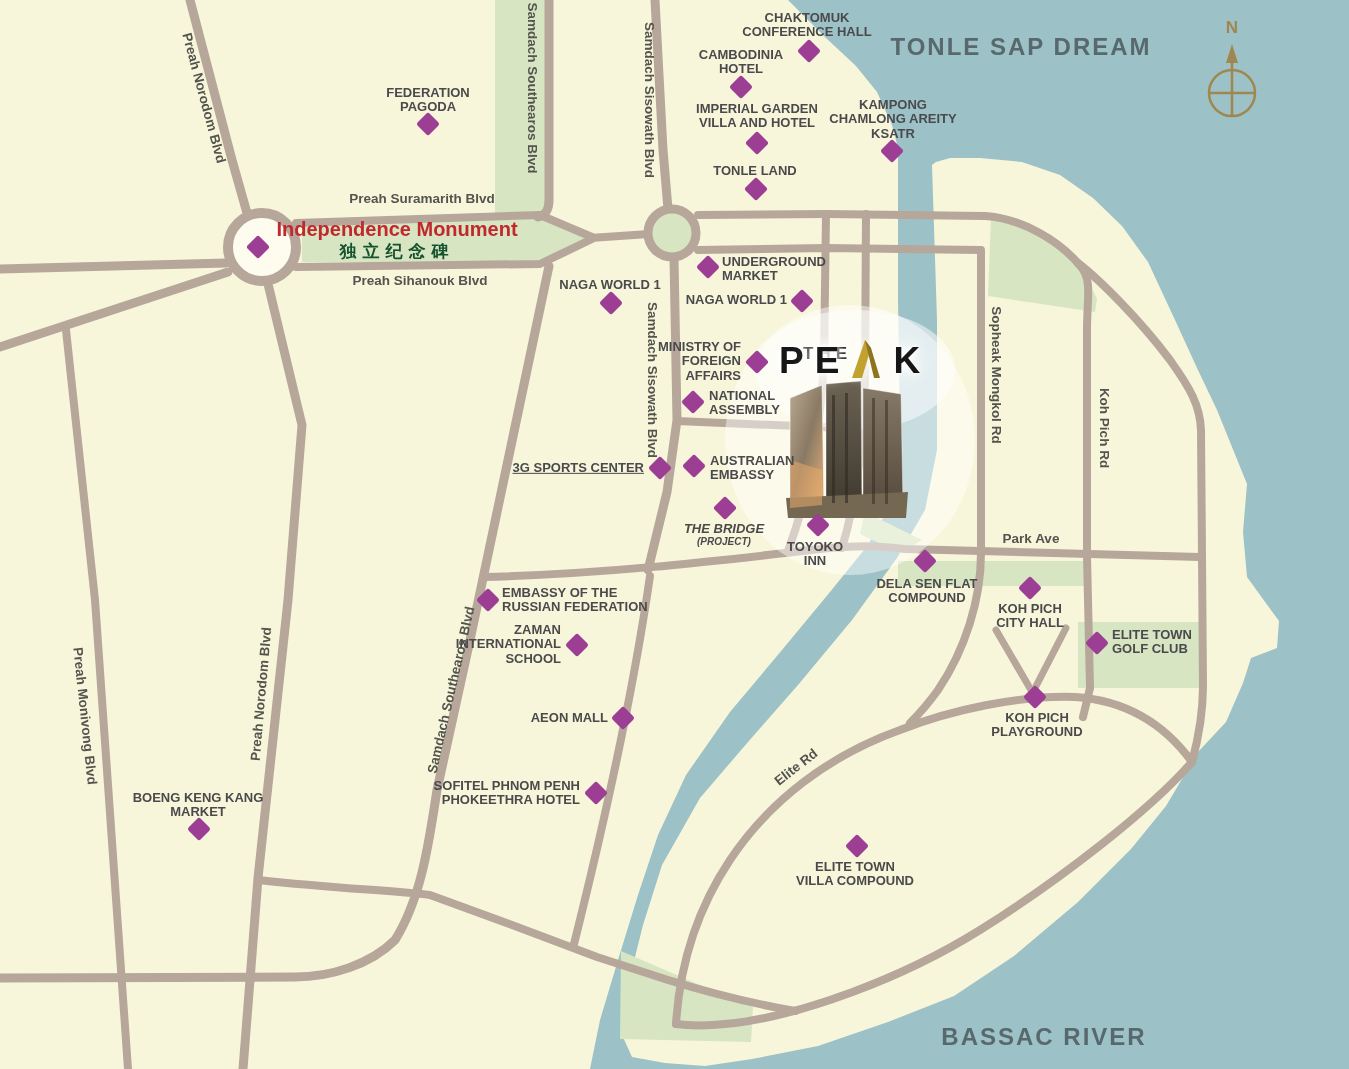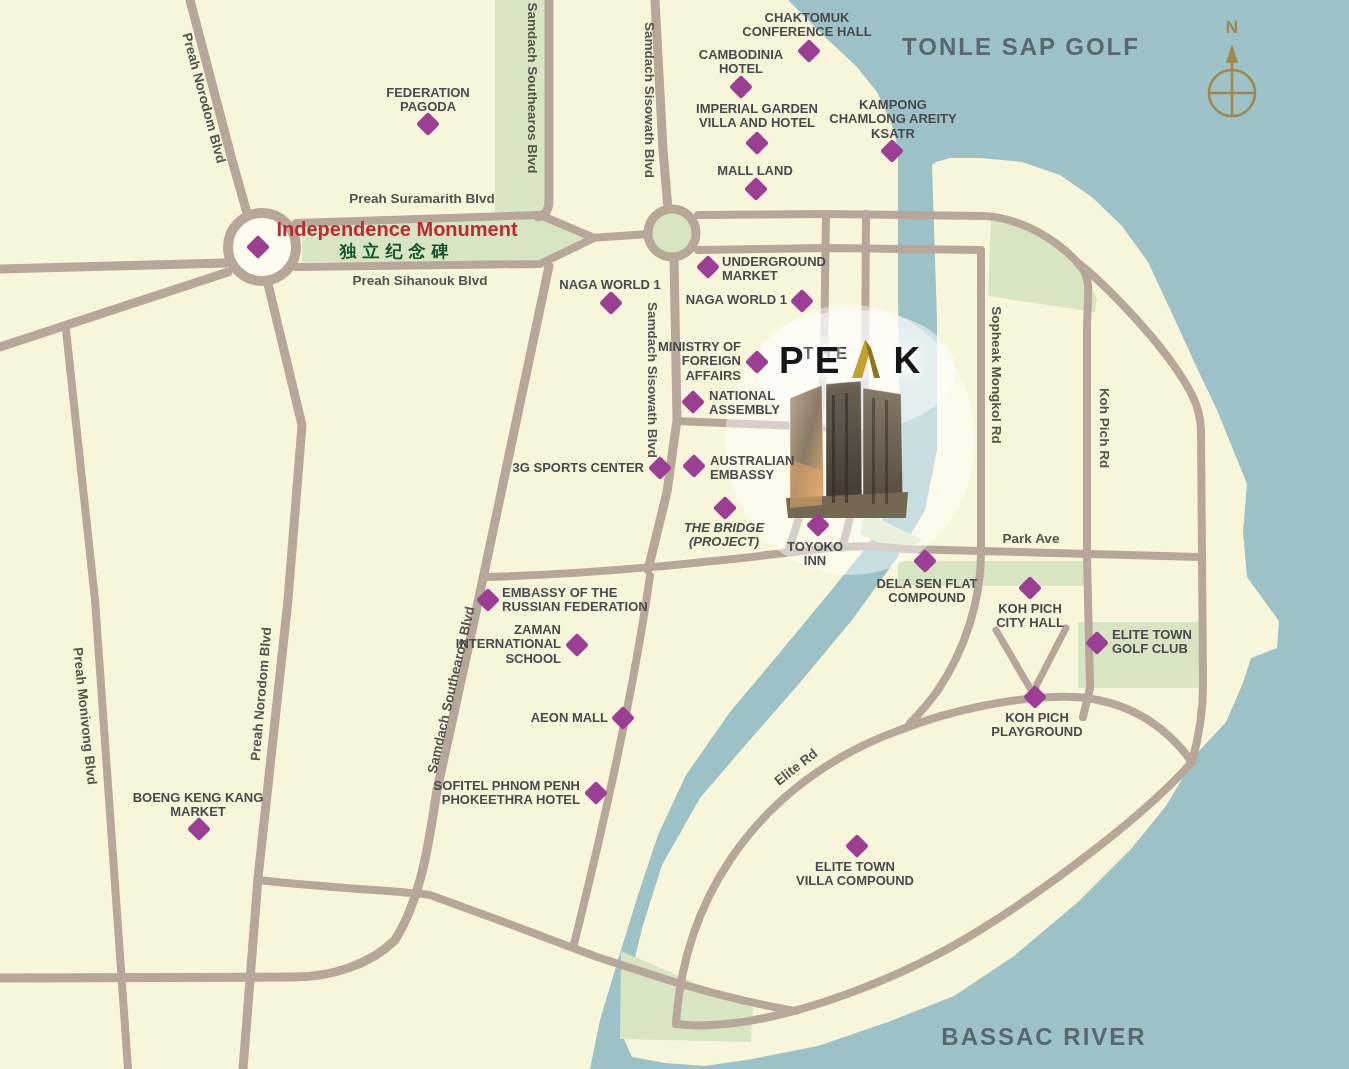--- a/index.html
+++ b/index.html
@@ -2,21 +2,21 @@
 <html><head>
 <meta charset="utf-8">
 <style>
   html,body{margin:0;padding:0;background:#e8e6d8;}
   #map{position:relative;width:1349px;height:1069px;overflow:hidden;
        background:#f8f6da;font-family:"Liberation Sans",sans-serif;}
   #base{position:absolute;left:0;top:0;}
   .lbl{position:absolute;white-space:nowrap;color:#4a4a4c;font-weight:700;
        font-size:13px;line-height:1.1;text-align:center;}
   .lbl span{display:block;}
-  .lbl span.sub{font-size:13px;font-weight:700;}
+  .lbl span.sub{font-size:10px;font-weight:700;}
   .marker{position:absolute;width:17px;height:17px;background:#9c3e94;
           border-radius:2.5px;transform:translate(-50%,-50%) rotate(45deg);}
   .roadlbl{position:absolute;white-space:nowrap;color:#54544f;font-weight:700;
            font-size:13.5px;}
   .riverlbl{position:absolute;white-space:nowrap;color:#58696e;font-weight:700;
             font-size:24px;letter-spacing:2px;transform:translate(-50%,-50%);}
   #monument-label{position:absolute;text-align:center;transform:translate(-50%,-50%);}
   #monument-label .en{color:#c1272d;font-size:20px;font-weight:700;line-height:1.1;}
   #monument-label .cn{color:#14532d;font-size:17px;font-weight:700;letter-spacing:6px;
                       font-family:"Liberation Sans",sans-serif;}
@@ -151,21 +151,21 @@
       <span class="bl">K</span>
     </div>
   </div>
 
   <div id="monument-label" style="left: 397px; top: 240px;">
     <div class="en">Independence Monument</div>
     <div class="cn">独立纪念碑</div>
   </div>
 
   <div id="overlay">
-      <div class="riverlbl" style="left: 1021px; top: 47px;">TONLE SAP GOLF</div>
+      <div class="riverlbl" style="left: 1021px; top: 47px;">TONLE SAP DREAM</div>
       <div class="riverlbl" style="left: 1044px; top: 1037px;">BASSAC RIVER</div>
       <div class="roadlbl" style="left: 422px; top: 198px; transform: translate(-50%, -50%) rotate(0deg);">Preah Suramarith Blvd</div>
       <div class="roadlbl" style="left: 420px; top: 280px; transform: translate(-50%, -50%) rotate(0deg);">Preah Sihanouk Blvd</div>
       <div class="roadlbl" style="left: 204px; top: 98px; transform: translate(-50%, -50%) rotate(75deg);">Preah Norodom Blvd</div>
       <div class="roadlbl" style="left: 261px; top: 694px; transform: translate(-50%, -50%) rotate(-85deg);">Preah Norodom Blvd</div>
       <div class="roadlbl" style="left: 85px; top: 716px; transform: translate(-50%, -50%) rotate(84deg);">Preah Monivong Blvd</div>
       <div class="roadlbl" style="left: 532px; top: 88px; transform: translate(-50%, -50%) rotate(90deg);">Samdach Southearos Blvd</div>
       <div class="roadlbl" style="left: 451px; top: 690px; transform: translate(-50%, -50%) rotate(-77deg);">Samdach Southearos Blvd</div>
       <div class="roadlbl" style="left: 649px; top: 100px; transform: translate(-50%, -50%) rotate(90deg);">Samdach Sisowath Blvd</div>
       <div class="roadlbl" style="left: 652px; top: 380px; transform: translate(-50%, -50%) rotate(90deg);">Samdach Sisowath Blvd</div>
@@ -189,21 +189,21 @@
         <span>VILLA AND HOTEL</span>
       </div>
       <div class="marker" style="left: 892px; top: 151px;"></div>
       <div class="lbl" style="left: 893px; top: 119px; transform: translate(-50%, -50%); text-align: center;">
         <span>KAMPONG</span>
         <span>CHAMLONG AREITY</span>
         <span>KSATR</span>
       </div>
       <div class="marker" style="left: 756px; top: 189px;"></div>
       <div class="lbl" style="left: 755px; top: 171px; transform: translate(-50%, -50%); text-align: center;">
-        <span>MALL LAND</span>
+        <span>TONLE LAND</span>
       </div>
       <div class="marker" style="left: 428px; top: 124px;"></div>
       <div class="lbl" style="left: 428px; top: 100px; transform: translate(-50%, -50%); text-align: center;">
         <span>FEDERATION</span>
         <span>PAGODA</span>
       </div>
       <div class="marker" style="left: 611px; top: 303px;"></div>
       <div class="lbl" style="left: 610px; top: 285px; transform: translate(-50%, -50%); text-align: center;">
         <span>NAGA WORLD 1</span>
       </div>
@@ -221,21 +221,21 @@
         <span>MINISTRY OF</span>
         <span>FOREIGN</span>
         <span>AFFAIRS</span>
       </div>
       <div class="marker" style="left: 693px; top: 402px;"></div>
       <div class="lbl" style="left: 709px; top: 403px; transform: translate(0px, -50%); text-align: left;">
         <span>NATIONAL</span>
         <span>ASSEMBLY</span>
       </div>
       <div class="marker" style="left: 660px; top: 468px;"></div>
-      <div class="lbl" style="left: 644px; top: 468px; transform: translate(-100%, -50%); text-align: center;">
+      <div class="lbl" style="left: 644px; top: 468px; transform: translate(-100%, -50%); text-align: center; text-decoration: underline;">
         <span>3G SPORTS CENTER</span>
       </div>
       <div class="marker" style="left: 694px; top: 466px;"></div>
       <div class="lbl" style="left: 710px; top: 468px; transform: translate(0px, -50%); text-align: left;">
         <span>AUSTRALIAN</span>
         <span>EMBASSY</span>
       </div>
       <div class="marker" style="left: 725px; top: 508px;"></div>
       <div class="lbl" style="left: 724px; top: 535px; transform: translate(-50%, -50%); text-align: center; font-style: italic;">
         <span>THE BRIDGE</span>

